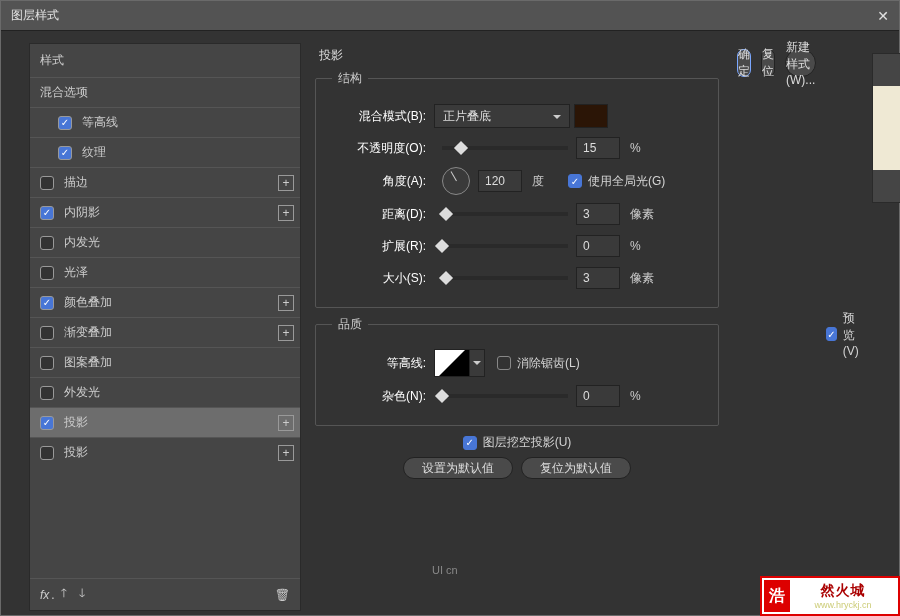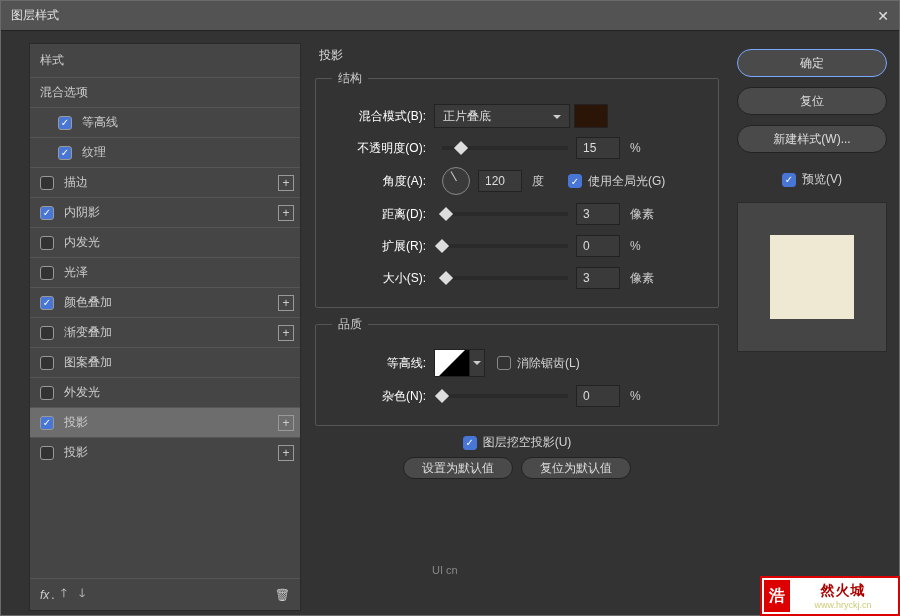--- a/index.html
+++ b/index.html
@@ -46,21 +46,21 @@
 .contour-swatch{width:36px;height:28px;background:linear-gradient(135deg,#fff 49%,#000 51%);border:1px solid #222}
 .contour-drop{width:16px;height:28px;background:#3a3a3a;border:1px solid #222;display:flex;align-items:center;justify-content:center;margin-left:-1px}
 .contour-drop::after{content:"";border:4px solid transparent;border-top-color:#ccc;margin-top:4px}
 .chk2{width:14px;height:14px;border:1px solid #888;border-radius:3px;margin-right:6px;display:flex;align-items:center;justify-content:center}
 .chk2.on{background:#4876d6;border-color:#4876d6}
 .chk2.on::after{content:"✓";color:#fff;font-size:10px}
 .btn-grey{height:22px;padding:0 18px;background:#4a4a4a;border:1px solid #222;border-radius:13px;color:#ddd;display:inline-flex;align-items:center;margin:0 4px;cursor:pointer}
 .btnrow{display:flex;justify-content:center;margin-top:6px}
 .center-row{display:flex;align-items:center;justify-content:center;margin:6px 0}
 
-.right{width:150px;display:flex;flex-direction:column;gap:10px;padding-top:6px}
+.right{width:150px;display:flex;flex-direction:row;gap:10px;padding-top:6px}
 .rbtn{height:28px;background:#4a4a4a;border:1px solid #222;border-radius:14px;color:#ddd;display:flex;align-items:center;justify-content:center;cursor:pointer}
 .rbtn.primary{border:1px solid #7aa7ff}
 .prev-row{display:flex;align-items:center;justify-content:center;margin-top:8px}
 .preview-box{width:150px;height:150px;background:#454545;border:1px solid #2a2a2a;display:flex;align-items:center;justify-content:center;margin-top:4px}
 .preview-inner{width:84px;height:84px;background:#efe9d4}
 .footer-brand{position:absolute;left:432px;top:564px;color:#888;font-size:11px}
 .watermark{position:absolute;right:0;bottom:0;width:140px;height:40px;background:#fff;border:2px solid #d00;display:flex;align-items:center;padding:2px}
 .w-red{width:26px;height:32px;background:#d00;color:#fff;display:flex;align-items:center;justify-content:center;font-size:16px;font-weight:bold}
 .w-text{flex:1;text-align:center;color:#a00;font-size:14px;font-weight:bold;letter-spacing:1px}
 .w-url{color:#cc7;font-size:9px}

